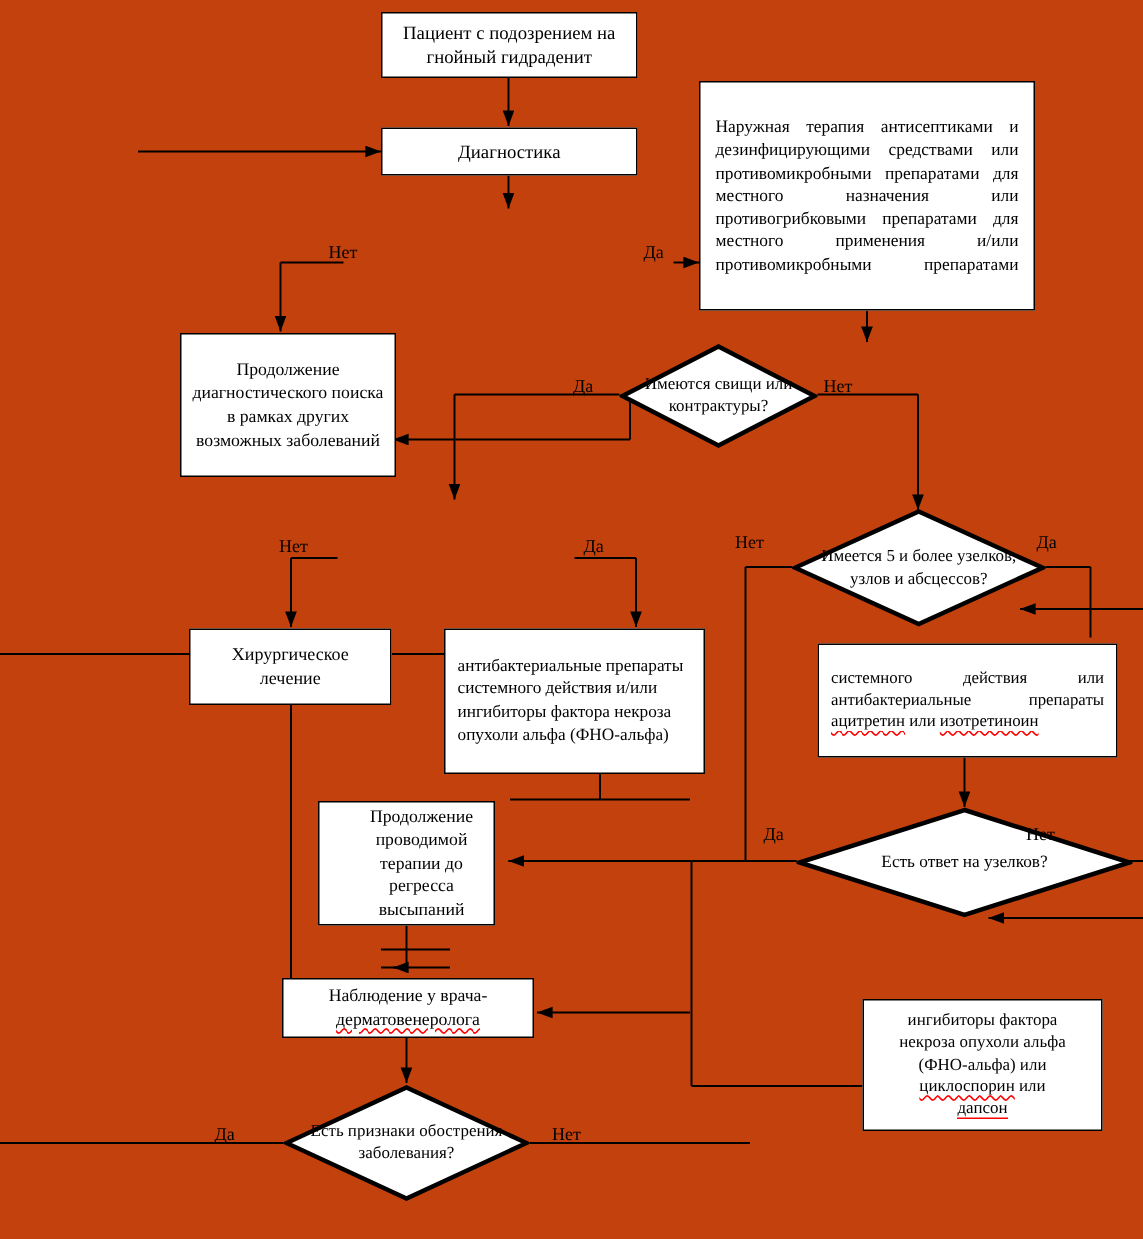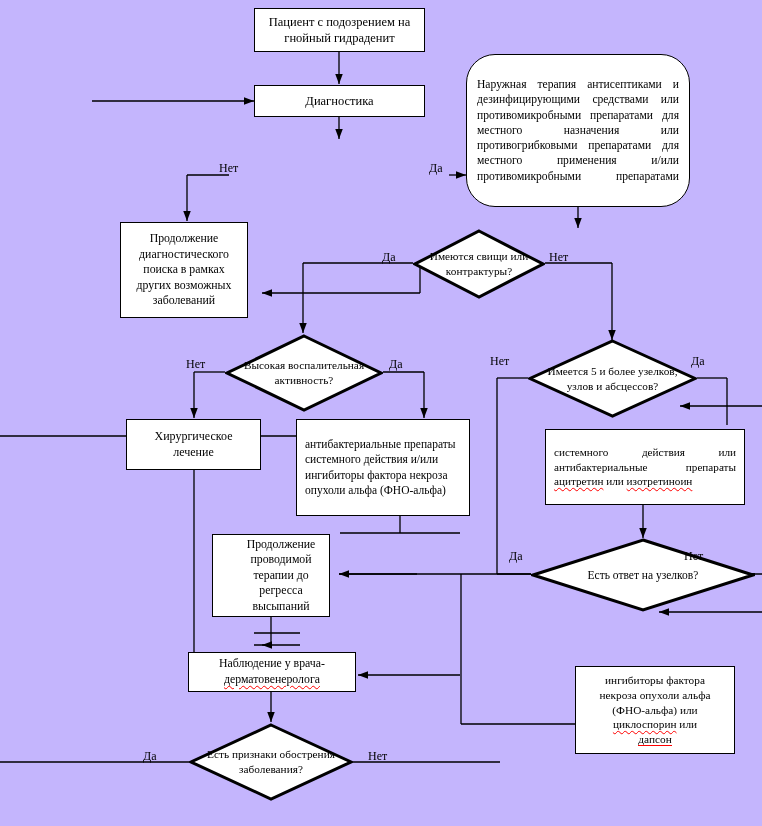--- a/index.html
+++ b/index.html
@@ -4,21 +4,21 @@
 <style>
   html, body {
     margin: 0;
     padding: 0;
     background: #ffffff;
   }
   #canvas {
     position: relative;
     width: 762px;
     height: 826px;
-    background: #c4b5fd;
+    background: #c2410c;
     font-family: "Liberation Serif", "DejaVu Serif", serif;
     overflow: hidden;
   }
   svg.edges {
     position: absolute;
     left: 0;
     top: 0;
     width: 762px;
     height: 826px;
     pointer-events: none;
@@ -191,42 +191,36 @@
   </svg>
 
   <div class="node box" style="left:254px; top:8px; width:171px; height:44px; font-size:12.5px;">
     <div class="inner">Пациент с подозрением на гнойный гидраденит</div>
   </div>
 
   <div class="node box" style="left:254px; top:85px; width:171px; height:32px; font-size:12.5px;">
     <div class="inner">Диагностика</div>
   </div>
 
-  <div class="node box justified" style="left:466px; top:54px; width:224px; height:153px; font-size:11.6px;border-radius:29px;">
+  <div class="node box justified" style="left:466px; top:54px; width:224px; height:153px; font-size:11.6px;">
     <div class="inner">Наружная терапия антисептиками и дезинфицирующими средствами или противомикробными препаратами для местного назначения или противогрибковыми препаратами для местного применения и/или противомикробными препаратами</div>
   </div>
 
 
-  <div class="node box" style="left:120px; top:222px; width:128px; height:96px; font-size:11.8px;">
+  <div class="node box" style="left:120px; top:222px; width:144px; height:96px; font-size:11.8px;">
     <div class="inner">Продолжение диагностического поиска в рамках других возможных заболеваний</div>
   </div>
 
   <div class="diamond-wrap" style="left:413px; top:229px; width:132px; height:70px;">
     <svg class="dia" width="132" height="70" viewBox="0 0 132 70">
       <polygon points="66,2 130,35 66,68 2,35" fill="#ffffff" stroke="#000000" stroke-width="3"></polygon>
     </svg>
     <div class="diamond-label" style="font-size:11.3px;">Имеются свищи или контрактуры?</div>
   </div>
 
-  <div class="diamond-wrap" style="left:225px; top:334px; width:158px; height:78px;">
-    <svg class="dia" width="158" height="78" viewBox="0 0 158 78">
-      <polygon points="79,2 156,39 79,76 2,39" fill="#ffffff" stroke="#000000" stroke-width="3"></polygon>
-    </svg>
-    <div class="diamond-label" style="font-size:11.3px;">Высокая воспалительная активность?</div>
-  </div>
 
   <div class="diamond-wrap" style="left:528px; top:339px; width:169px; height:79px;">
     <svg class="dia" width="169" height="79" viewBox="0 0 169 79">
       <polygon points="84.5,2 167,39.5 84.5,77 2,39.5" fill="#ffffff" stroke="#000000" stroke-width="3"></polygon>
     </svg>
     <div class="diamond-label" style="font-size:11.3px;">Имеется 5 и более узелков, узлов  и абсцессов?</div>
   </div>
 
   <div class="node box" style="left:126px; top:419px; width:135px; height:51px; font-size:12px;">
     <div class="inner">Хирургическое лечение</div>

